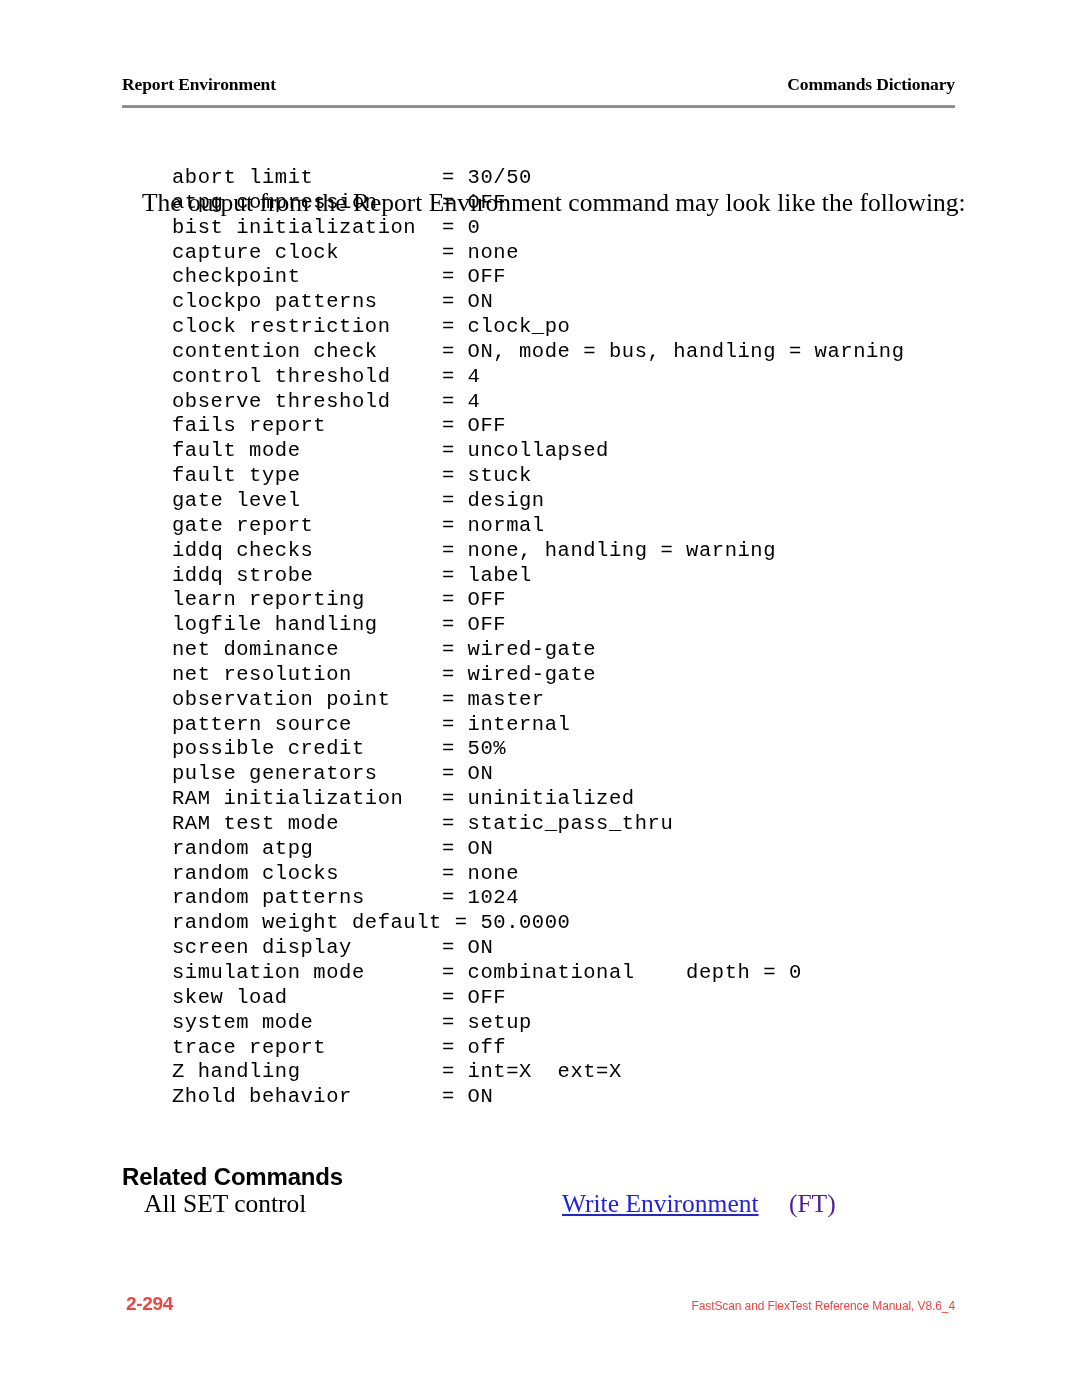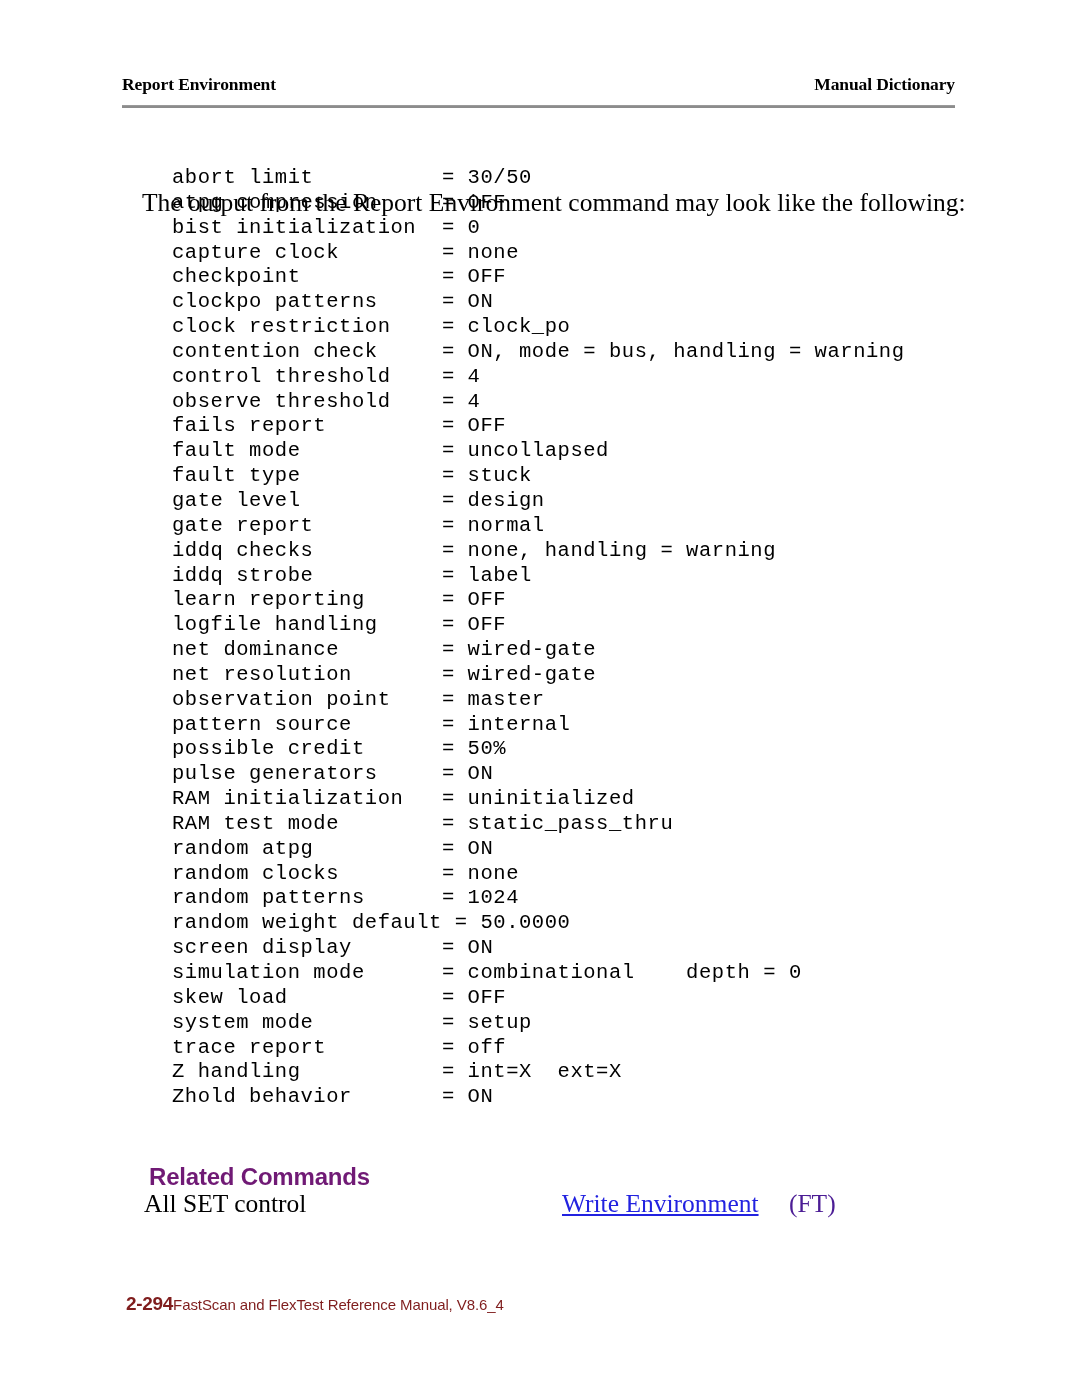--- a/index.html
+++ b/index.html
@@ -87,22 +87,21 @@
 
   
   .related-heading {
     position: absolute;
     left: 122px;
     top: 1143px;
     font-family: "Liberation Sans", sans-serif;
     font-weight: bold;
     font-size: 24px;
     letter-spacing: -0.2px;
-    color: #701a75;
-    margin-left: 27px;
+    color: #000000;
   }
 
   .related-row {
     position: absolute;
     left: 144px;
     top: 1188px;
     width: 700px;
     font-family: "Liberation Serif", serif;
     font-size: 25.5px;
     line-height: 31px;
@@ -128,44 +127,44 @@
     margin-left: 24px;
   }
 
   
   .footer {
     position: absolute;
     left: 126px;
     top: 1293px;
     width: 829px;
     display: flex;
-    justify-content: flex-start;
+    justify-content: space-between;
     align-items: baseline;
     font-family: "Liberation Sans", sans-serif;
     font-size: 16px;
-    color: #7f1d1d;
+    color: #ef4444;
   }
   .folio {
     font-weight: bold;
     font-size: 19px;
     letter-spacing: -0.3px;
   }
   .book-title {
-    font-size: 15px;
+    font-size: 12px;
     letter-spacing: -0.1px;
   }
 </style>
 </head>
 <body>
 
 <div class="page">
 
   <div class="runhead">
     <span class="runhead-left">Report Environment</span>
-    <span class="runhead-right">Manual Dictionary</span>
+    <span class="runhead-right">Commands Dictionary</span>
   </div>
   <div class="head-rule"></div>
 
   <p class="intro">The output from the Report Environment command may look like the following:</p>
 
   <div class="listing" id="listing-block"><div class="row">abort limit          = 30/50</div><div class="row">atpg compression     = OFF</div><div class="row">bist initialization  = 0</div><div class="row">capture clock        = none</div><div class="row">checkpoint           = OFF</div><div class="row">clockpo patterns     = ON</div><div class="row">clock restriction    = clock_po</div><div class="row">contention check     = ON, mode = bus, handling = warning</div><div class="row">control threshold    = 4</div><div class="row">observe threshold    = 4</div><div class="row">fails report         = OFF</div><div class="row">fault mode           = uncollapsed</div><div class="row">fault type           = stuck</div><div class="row">gate level           = design</div><div class="row">gate report          = normal</div><div class="row">iddq checks          = none, handling = warning</div><div class="row">iddq strobe          = label</div><div class="row">learn reporting      = OFF</div><div class="row">logfile handling     = OFF</div><div class="row">net dominance        = wired-gate</div><div class="row">net resolution       = wired-gate</div><div class="row">observation point    = master</div><div class="row">pattern source       = internal</div><div class="row">possible credit      = 50%</div><div class="row">pulse generators     = ON</div><div class="row">RAM initialization   = uninitialized</div><div class="row">RAM test mode        = static_pass_thru</div><div class="row">random atpg          = ON</div><div class="row">random clocks        = none</div><div class="row">random patterns      = 1024</div><div class="row">random weight default = 50.0000</div><div class="row">screen display       = ON</div><div class="row">simulation mode      = combinational    depth = 0</div><div class="row">skew load            = OFF</div><div class="row">system mode          = setup</div><div class="row">trace report         = off</div><div class="row">Z handling           = int=X  ext=X</div><div class="row">Zhold behavior       = ON</div></div>
 
   <h2 class="related-heading">Related Commands</h2>
 
   <div class="related-row">

